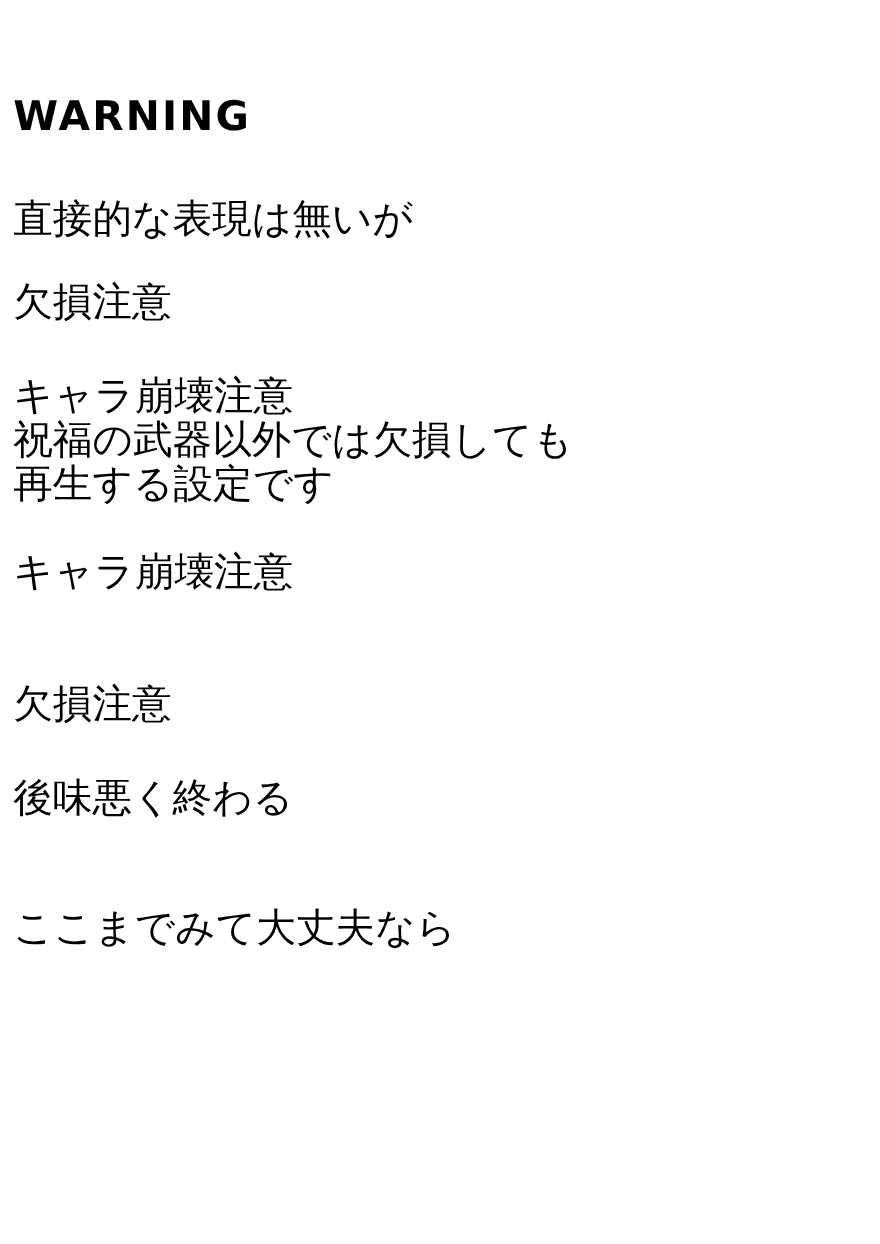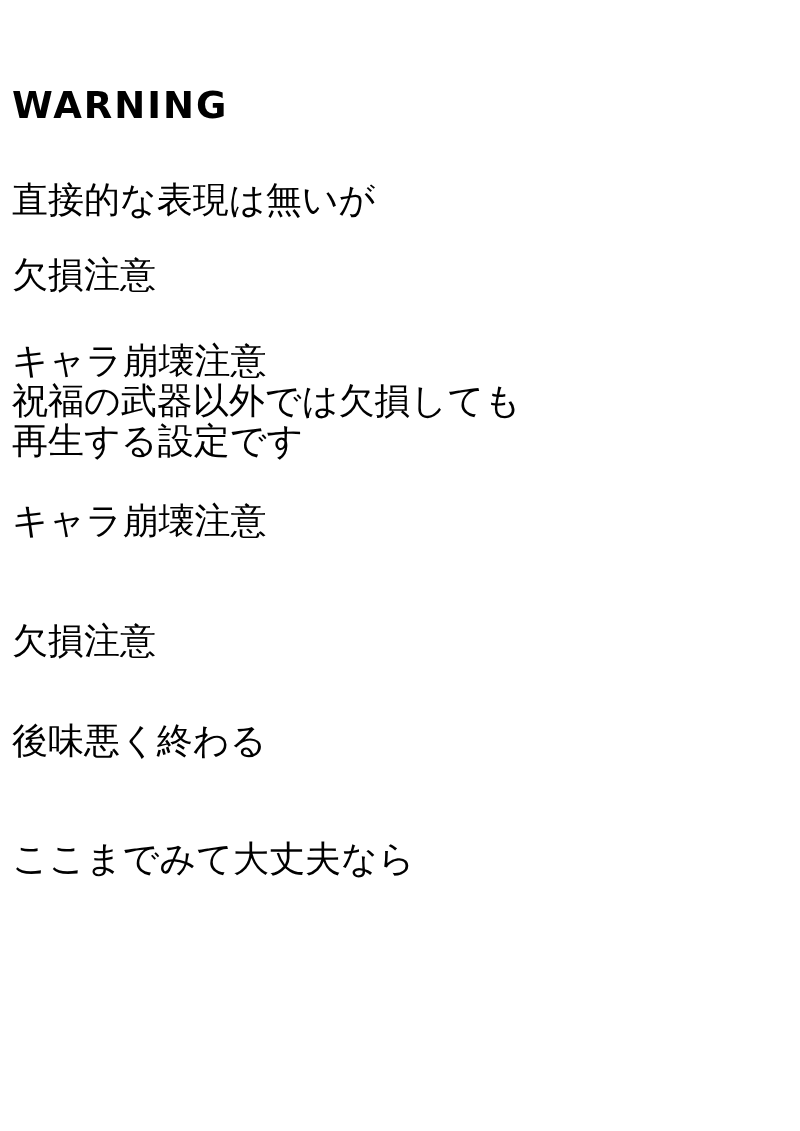--- a/index.html
+++ b/index.html
@@ -32,21 +32,21 @@
   .block {
     font-size: 36px;
     line-height: 40px;
     font-weight: normal;
   }
   .b1 { margin-top: 52px; }
   .b2 { margin-top: 35px; }
   .b3 { margin-top: 46px; }
   .b4 { margin-top: 40px; }
   .b5 { margin-top: 80px; }
-  .b6 { margin-top: 60px; }
+  .b6 { margin-top: 45px; }
   .b7 { margin-top: 78px; }
   .line { white-space: nowrap; }
 </style>
 </head>
 <body>
 
 <div class="page">
   <div class="content">
 
     <div class="title">WARNING</div>

